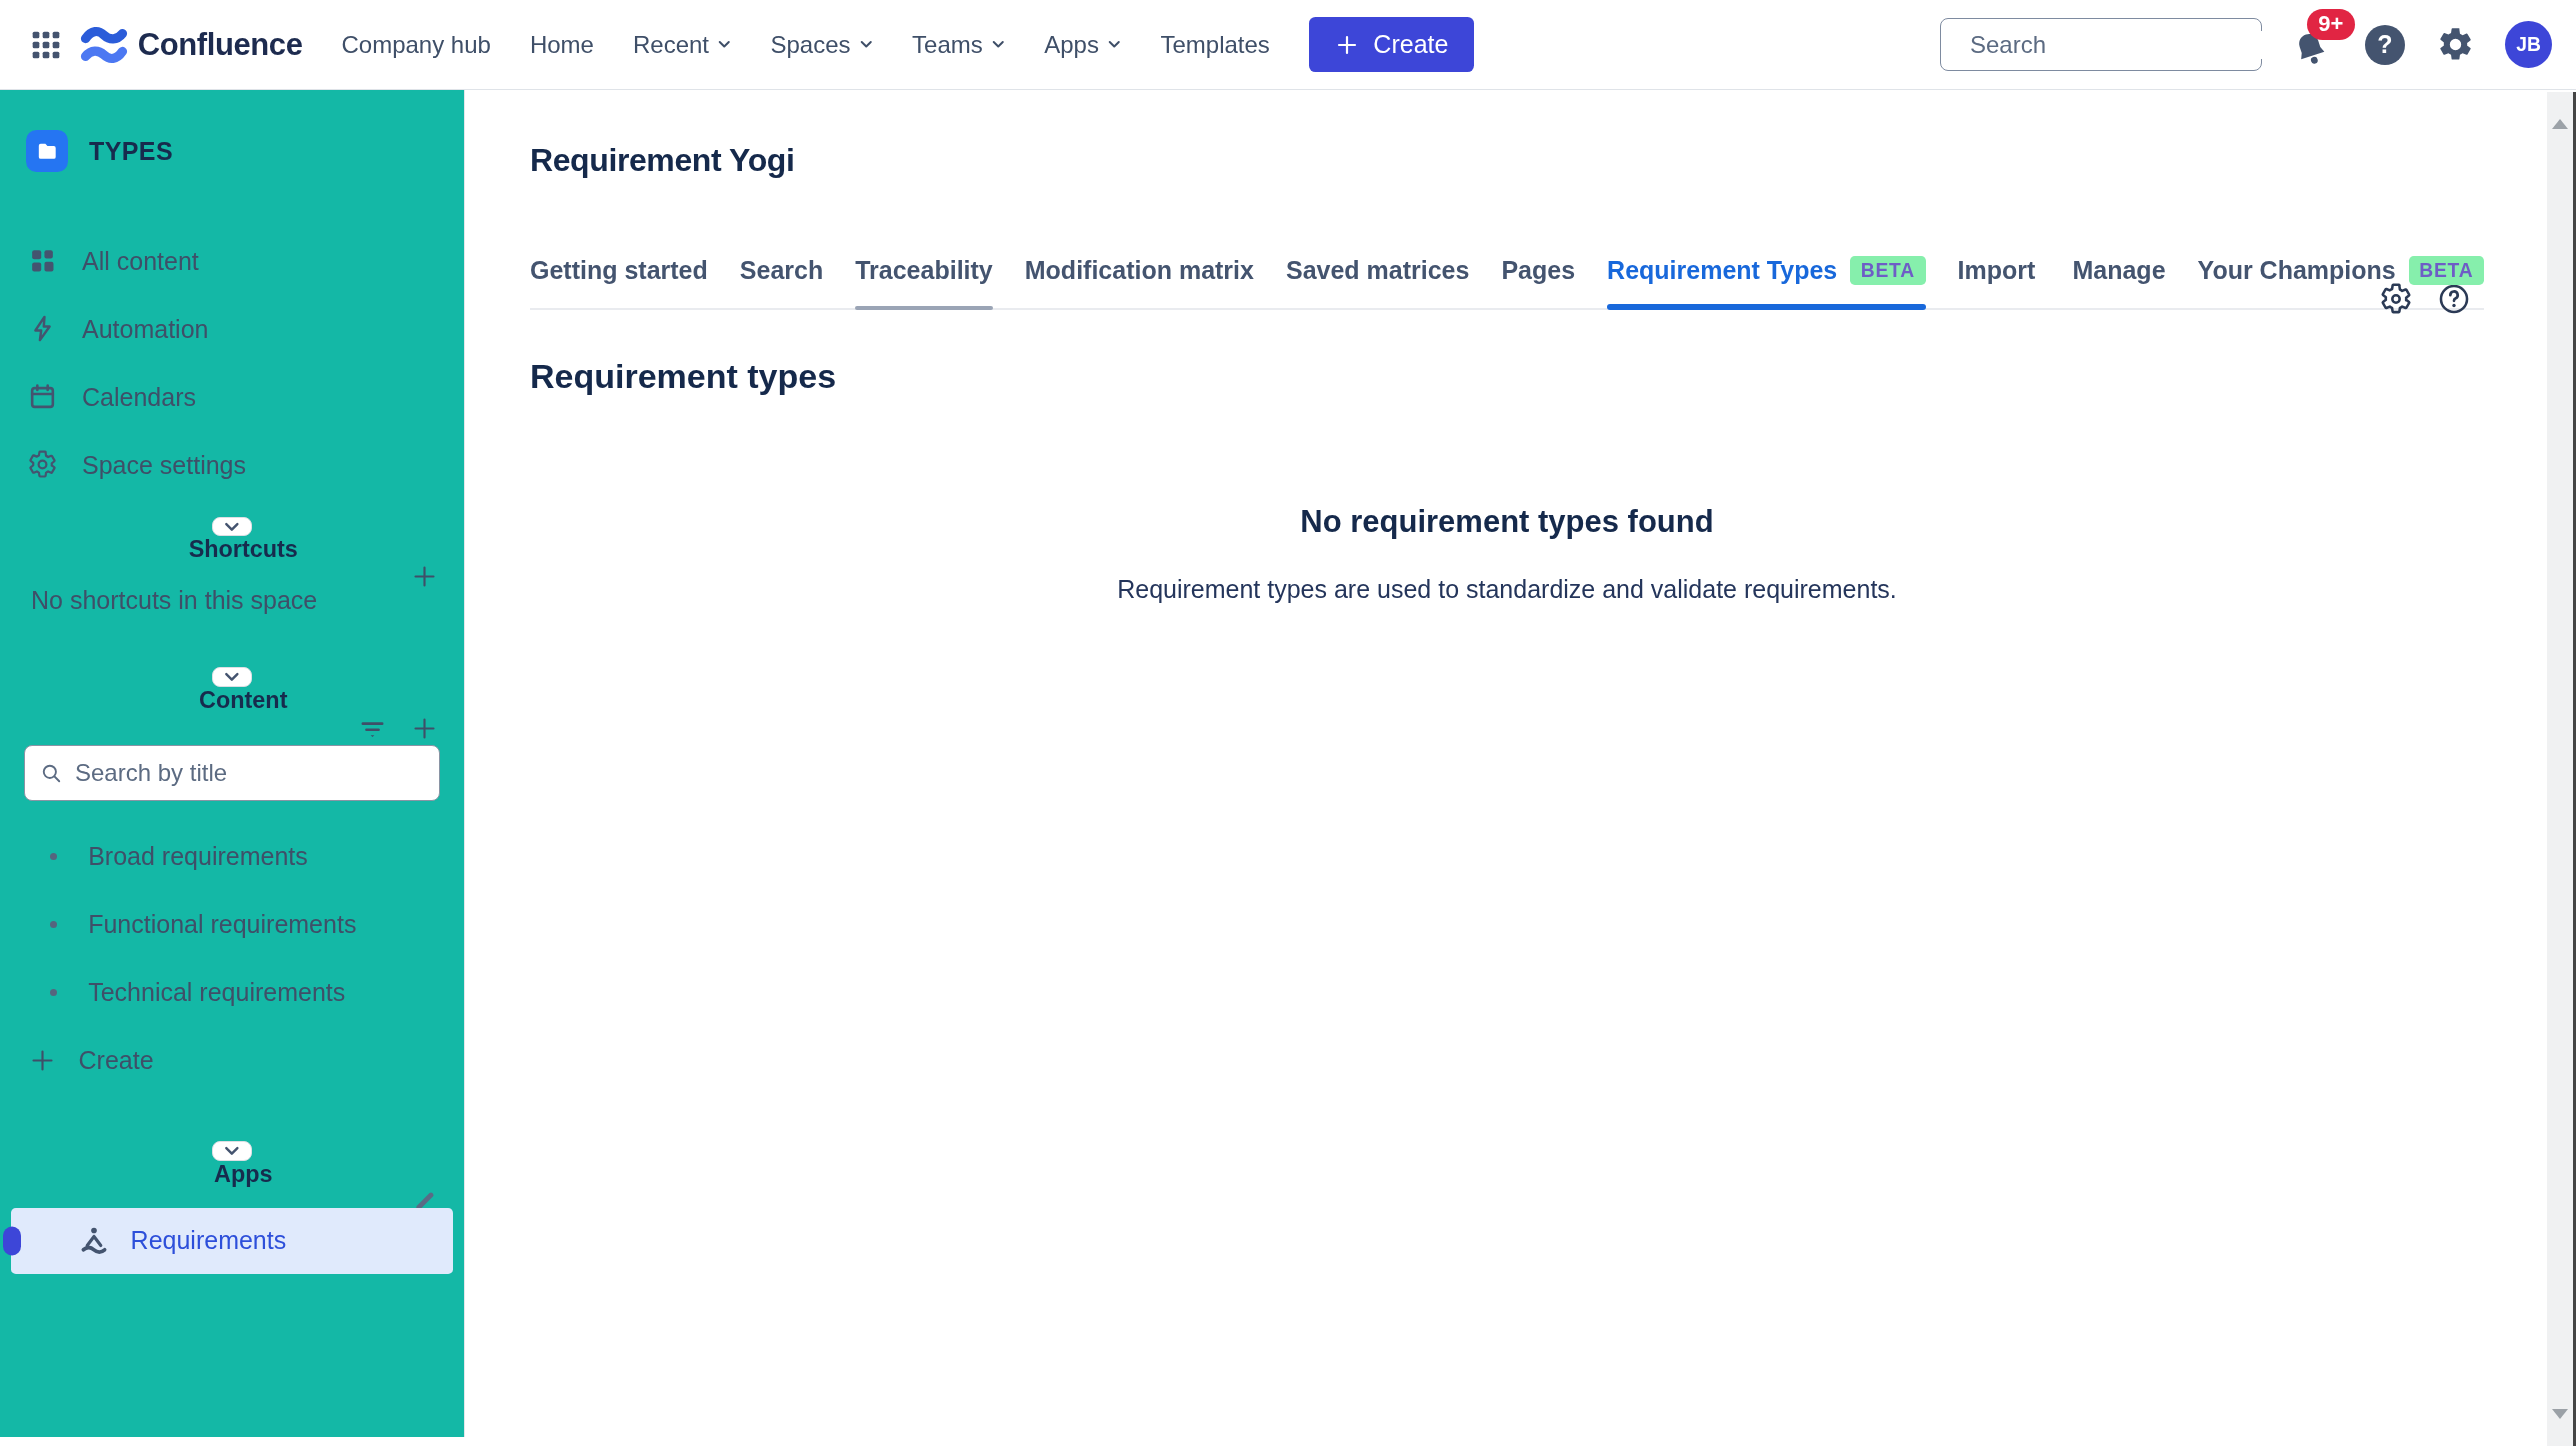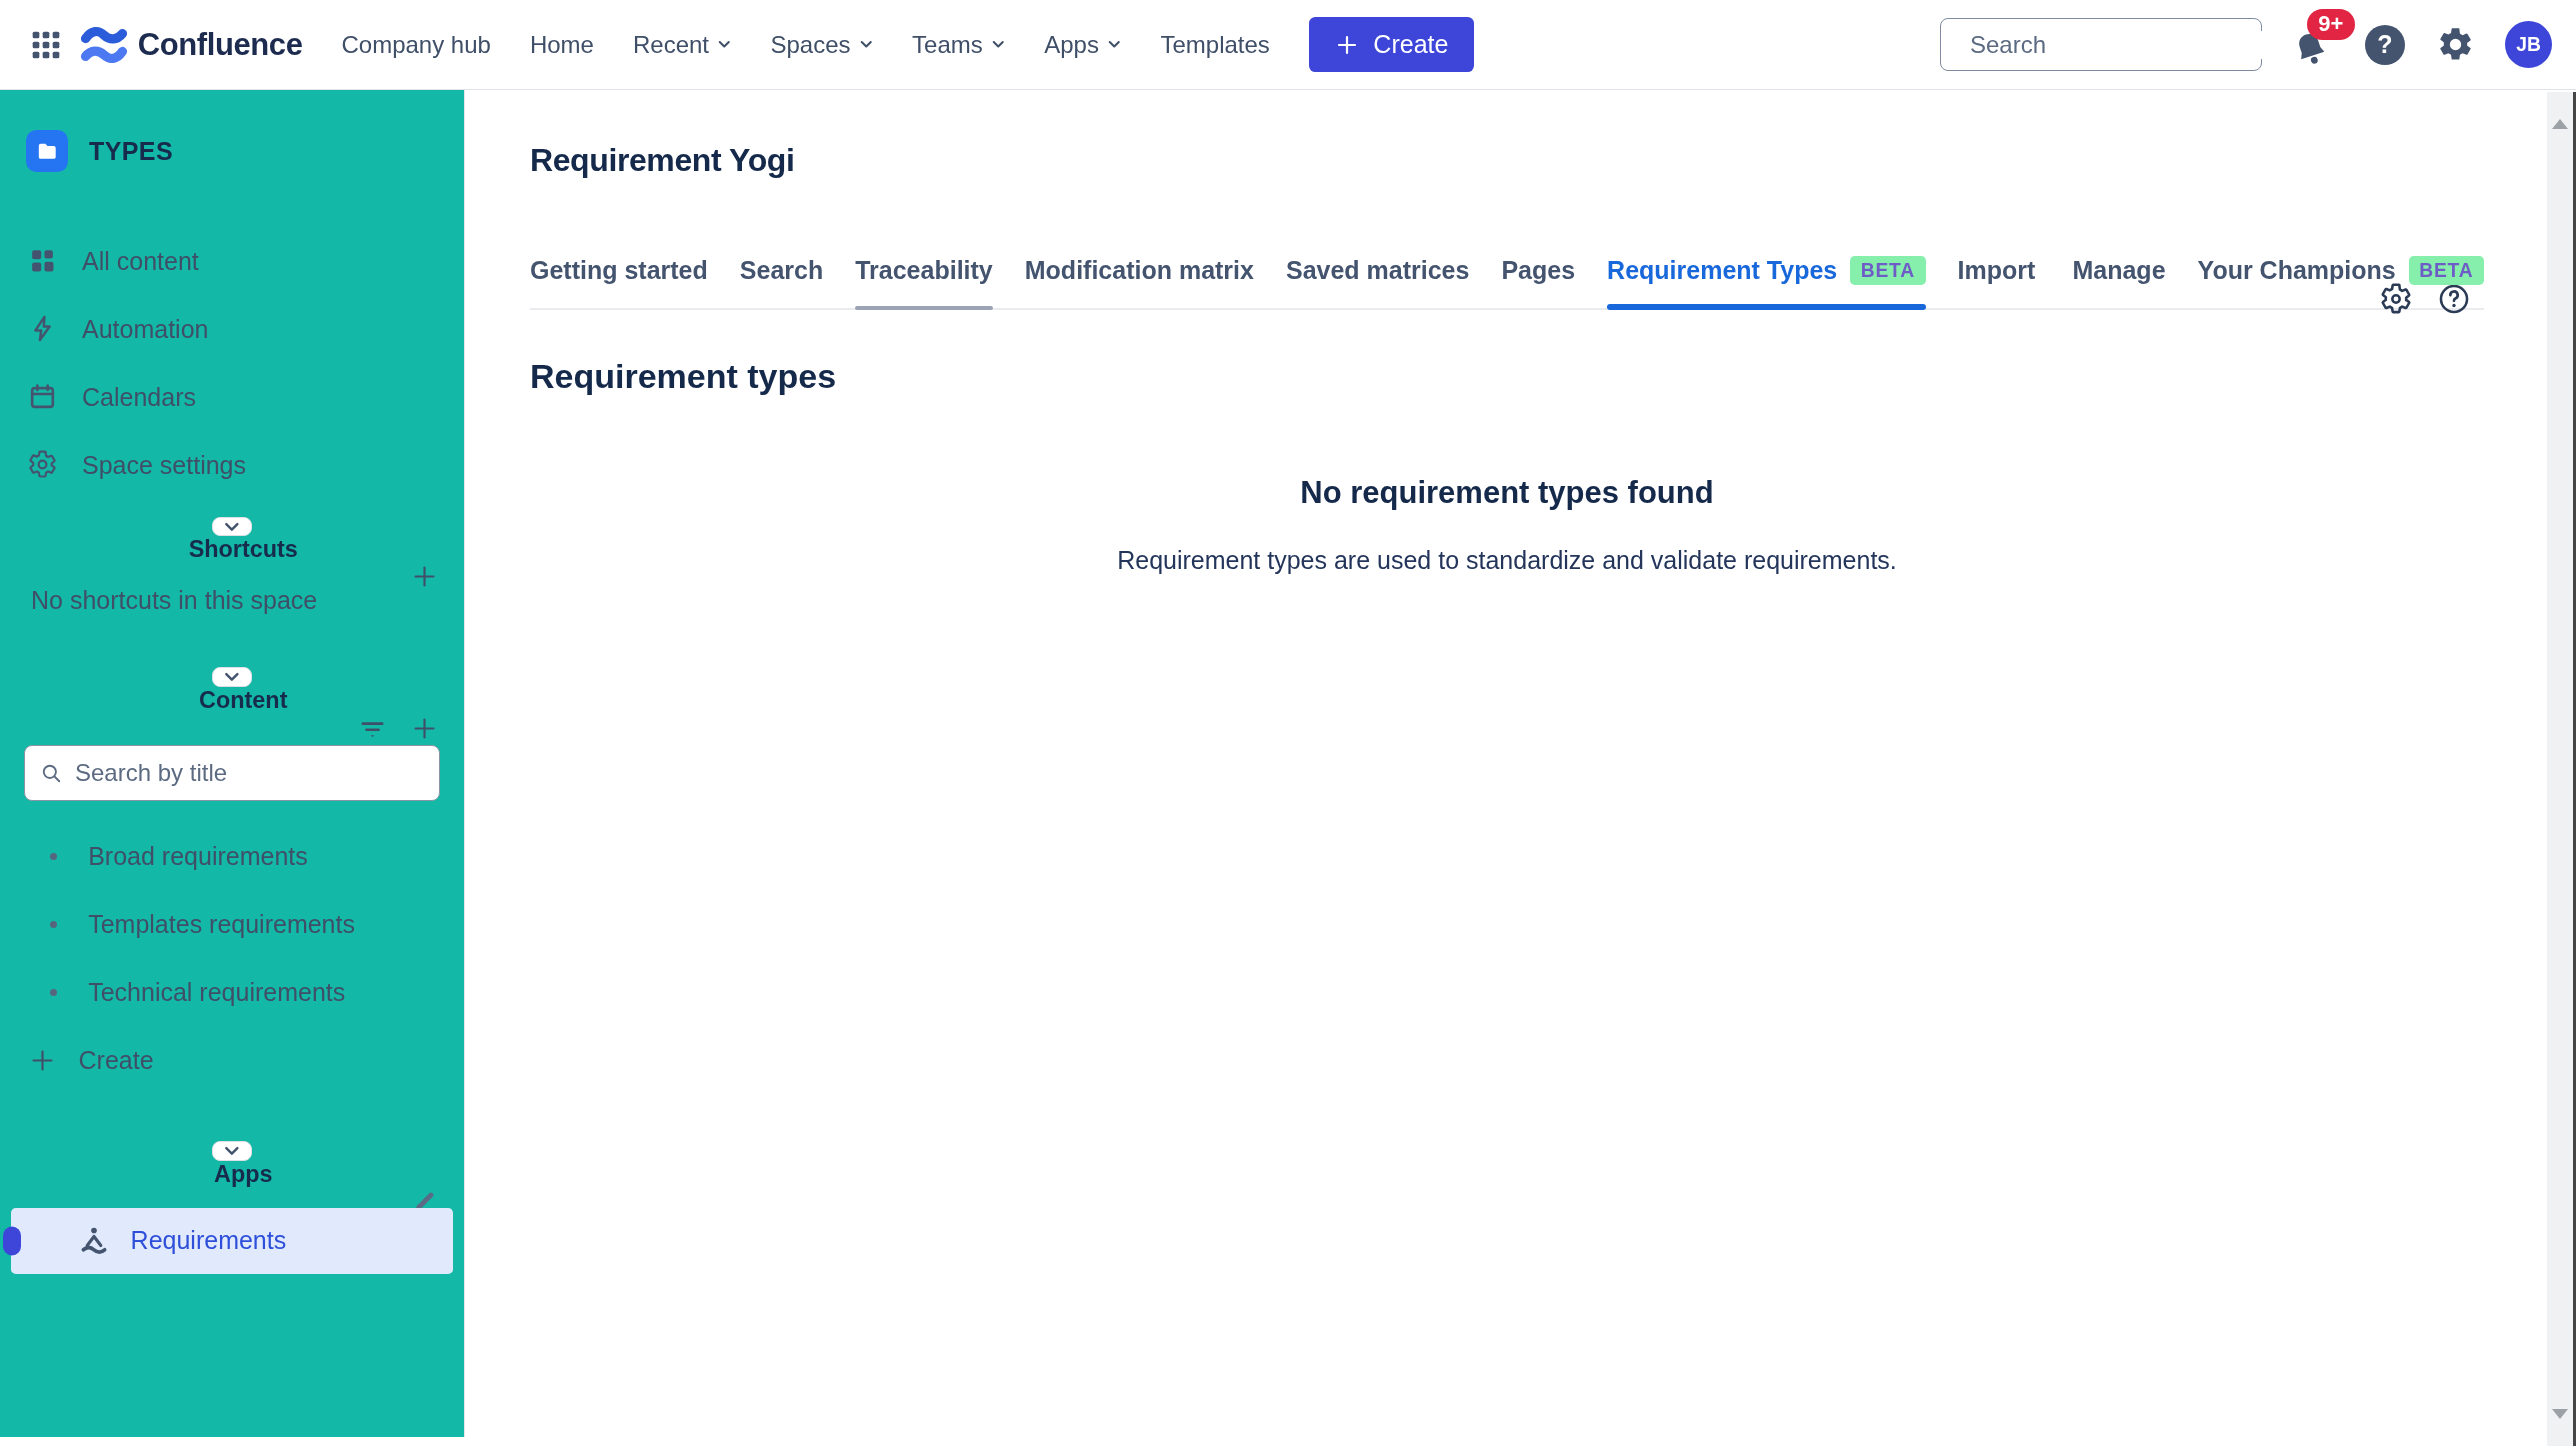--- a/index.html
+++ b/index.html
@@ -67,21 +67,21 @@
   .tabs { display:flex; align-items:flex-end; gap:32px; margin-top:77px; border-bottom:2.4px solid #E9EBEF; }
   .tab { font-size:25px; font-weight:600; color:#44546F; padding-bottom:22.5px; position:relative;
          display:flex; align-items:flex-start; gap:13px; white-space:nowrap; cursor:pointer; }
   .tab.active { color:#1868DB; }
   .tab.active::after { content:""; position:absolute; left:0; right:0; bottom:-2.4px; height:5.6px; background:#1868DB; border-radius:3.2px; }
   .tab.hovered::after { content:""; position:absolute; left:0; right:0; bottom:-2.4px; height:4px; background:#9AA4B5; border-radius:2.4px; }
   .tab-right { margin-left:auto; }
   .beta-badge { font-size:19.3px; font-weight:700; letter-spacing:0.8px; color:#6E5DC6; background:#86efac;
                 border-radius:4.8px; padding:4.8px 10.5px; line-height:1; }
   .section-heading { margin-top:47px; font-size:34px; font-weight:700; color:#15294B; }
-  .empty { margin-top:79px; text-align:center; }
+  .empty { margin-top:108px; text-align:center; }
   .empty-title { font-size:31px; font-weight:700; color:#15294B; }
   .empty-desc { margin-top:35px; font-size:25px; color:#24355B; }
   .primary-btn { margin-top:42px; display:inline-flex; align-items:center; gap:16px; height:53px; padding:0 29px;
                  background:#0C66E4; color:#fff; border:none; border-radius:4.8px; font-size:25px; font-weight:600;
                  cursor:pointer; font-family:"Liberation Sans", sans-serif; }
 
   
   .scrollbar { position:absolute; top:92px; right:3.2px; bottom:0; width:26px; background:#f0f1f2; }
   .sb-up { position:absolute; top:27px; left:4.8px; width:0; height:0;
            border-left:8px solid transparent; border-right:8px solid transparent; border-bottom:10.5px solid #9BA1A7; cursor:pointer; }
@@ -285,21 +285,21 @@
     <input type="text" placeholder="Search by title" style="">
   </div>
 
   <div class="pages">
     <div class="page-item">
       <span class="bullet"></span>
       <span>Broad requirements</span>
     </div>
     <div class="page-item">
       <span class="bullet"></span>
-      <span>Templates requirements</span>
+      <span>Functional requirements</span>
     </div>
     <div class="page-item">
       <span class="bullet"></span>
       <span>Technical requirements</span>
     </div>
     <div class="create-item">
       <svg width="27" height="27" viewBox="0 0 24 24">
           <path d="M12 4 V20 M4 12 H20" stroke="#3F4F68" stroke-width="1.9" stroke-linecap="round"></path>
         </svg>
       <span>Create</span>

